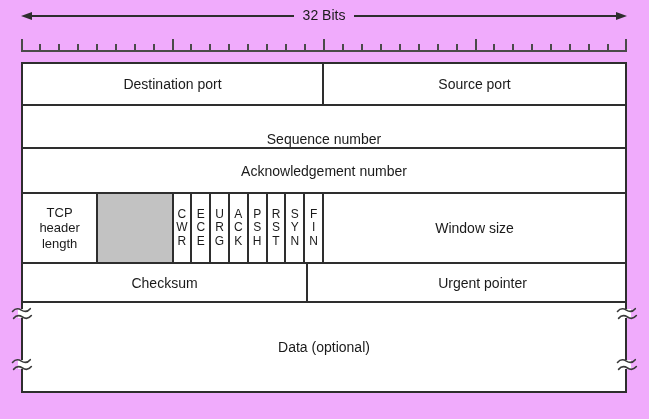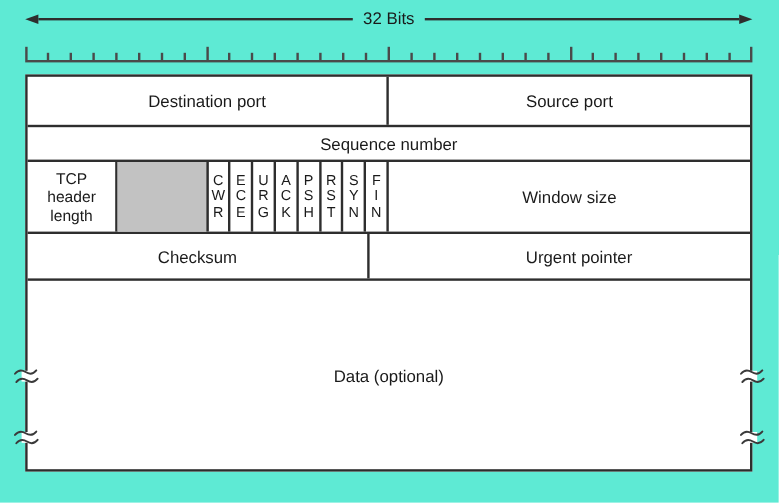--- a/index.html
+++ b/index.html
@@ -6,21 +6,21 @@
   html, body { background: #ffffff; }
   body {
     font-family: "Liberation Sans", sans-serif;
     color: #1a1a1a;
     -webkit-font-smoothing: antialiased;
   }
   .fig {
     position: relative;
     width: 649px;
     height: 419px;
-    background: #5eead4;
+    background: #f0abfc;
     overflow: hidden;
     text-decoration: underline;
   }
 
   
   .arrow-row {
     position: absolute;
     left: 21px; top: 8px;
     width: 606px; height: 16px;
     display: flex;
@@ -86,23 +86,23 @@
     display: flex;
     align-items: center;
     justify-content: center;
     text-align: center;
     font-size: 14px;
     border-right: 2px solid #2e2e2e;
     white-space: pre-line;
   }
   .cell:last-child { border-right: none; }
   .r1 { height: 42px; }
-  .r2 { height: 29px; }
+  .r2 { height: 43px; align-items: flex-end; }
   .r3 { height: 45px; }
-  .r4 { height: 60px; }
+  .r4 { height: 70px; }
   .r5 { height: 39px; gap: 32px; }
   .r6 { height: 42px; }
   .r7 { height: 58px; flex: 1 1 auto; }
   .w50  { width: 50%; }
   .w100 { width: 100%; }
   .w4b  { width: 12.5%; }
   .w1b  { width: 3.125%; }
   .w16b { width: 50%; }
   .reserved { background: #c2c2c2; }
   .tcp-len { font-size: 13px; line-height: 1.18; }
@@ -172,20 +172,23 @@
 
     <div class="row r1">
       <div class="cell w50">Destination port</div>
       <div class="cell w50">Source port</div>
     </div>
 
     <div class="row r2">
       <div class="cell w100">Sequence number</div>
     </div>
 
+    <div class="row r3">
+      <div class="cell w100">Acknowledgement number</div>
+    </div>
 
     <div class="row r4">
       <div class="cell w4b tcp-len">TCP
 header
 length</div>
       <div class="cell w4b reserved"></div>
       <div class="cell w1b flag">C
 W
 R</div>
       <div class="cell w1b flag">E

